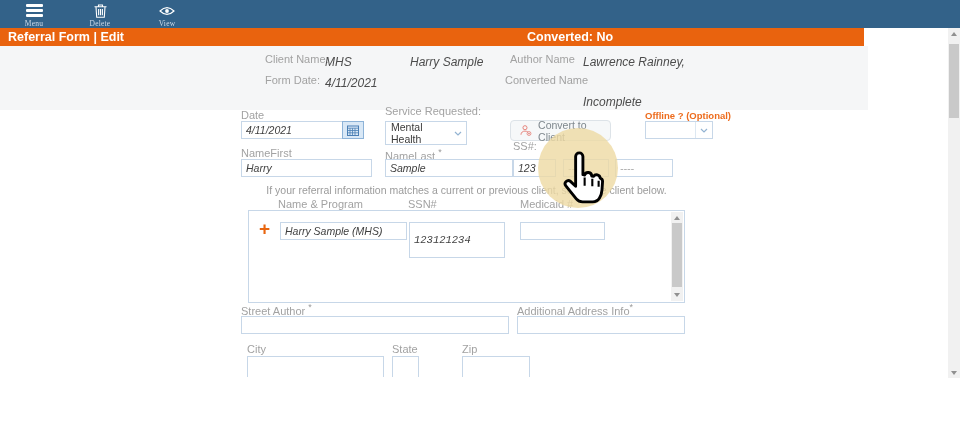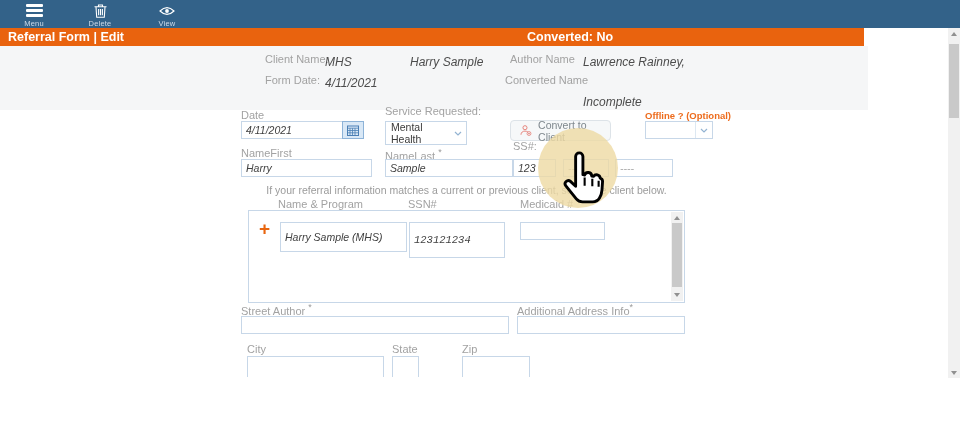--- a/index.html
+++ b/index.html
@@ -7,21 +7,21 @@
   body {
     width: 960px; height: 442px; position: relative; overflow: hidden;
     font-family: "Liberation Sans", sans-serif;
   }
   .abs { position: absolute; }
 
   
   .toolbar { background:#336289; }
   .tool { top:3px; width:44px; text-align:center; color:#cddbea; font-size:7.5px; cursor:pointer; }
   .ticon { height:15px; display:flex; align-items:center; justify-content:center; }
-  .tlabel { margin-top:1px; letter-spacing:.2px; }
+  .tlabel { margin-top:1px; letter-spacing:.2px;font-family:Liberation Serif, serif; }
   .hamburger span { display:block; width:17px; height:3px; background:#fff; border-radius:1px; margin:2px auto 0; }
   .hamburger span:first-child { margin-top:0; }
 
   
   .titlebar { background:#e9630e; color:#fff; font-weight:bold; font-size:12.5px; }
   .titlebar span { position:absolute; top:2px; white-space:nowrap; }
 
   
   .infoband { background:#f5f6f7; }
 
@@ -173,21 +173,21 @@
 
 <div class="instruction" style="left:248px;top:184px;width:437px">If your referral information matches a current or previous client, select the client below.</div>
 
 <span class="lbl" style="left:278px;top:198px">Name &amp; Program</span>
 <span class="lbl" style="left:408px;top:198px">SSN#</span>
 <span class="lbl" style="left:520px;top:198px">Medicaid #</span>
 
 <div class="grid-box" style="left:248px;top:210px;width:437px;height:93px">
   <div>
     <span class="plus" style="left:10px;top:8px">+</span>
-    <input class="inp" style="left: 31px; top: 11px; width: 127px; height: 30px;" value="Harry Sample (MHS)">
+    <input class="inp" style="left: 31px; top: 11px; width: 127px; height: 18px;" value="Harry Sample (MHS)">
     <input class="inp" style="left: 160px; top: 11px; width: 96px; height: 36px; font-family: Liberation Mono, monospace;" value="123121234">
     <input class="inp" style="left: 271px; top: 11px; width: 85px; height: 18px;" value="">
   </div>
   <div class="sbar" style="right:1px;top:1px;width:12px;height:89px">
     <div class="arr-up" style="left:3px;top:4px"></div>
     <div class="sthumb" style="left:1px;top:11px;width:10px;height:64px"></div>
     <div class="arr-dn" style="left:3px;bottom:4px"></div>
   </div>
 </div>
 

